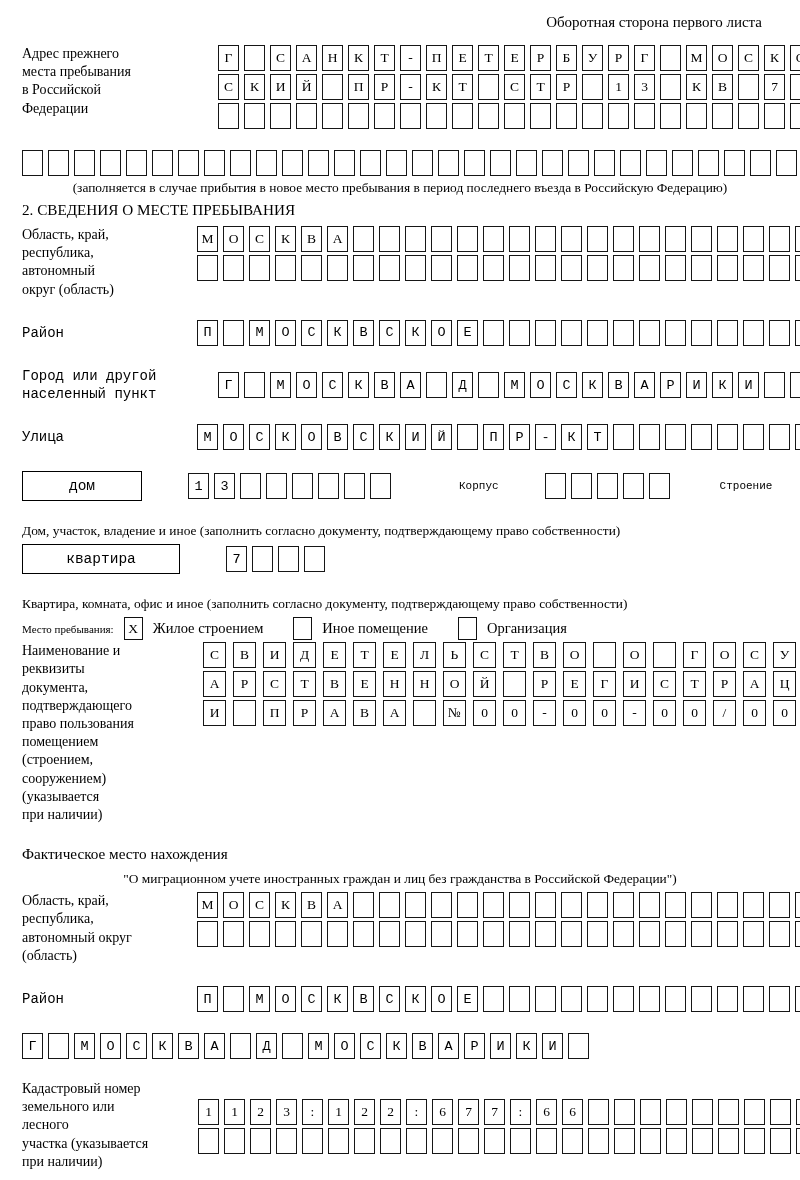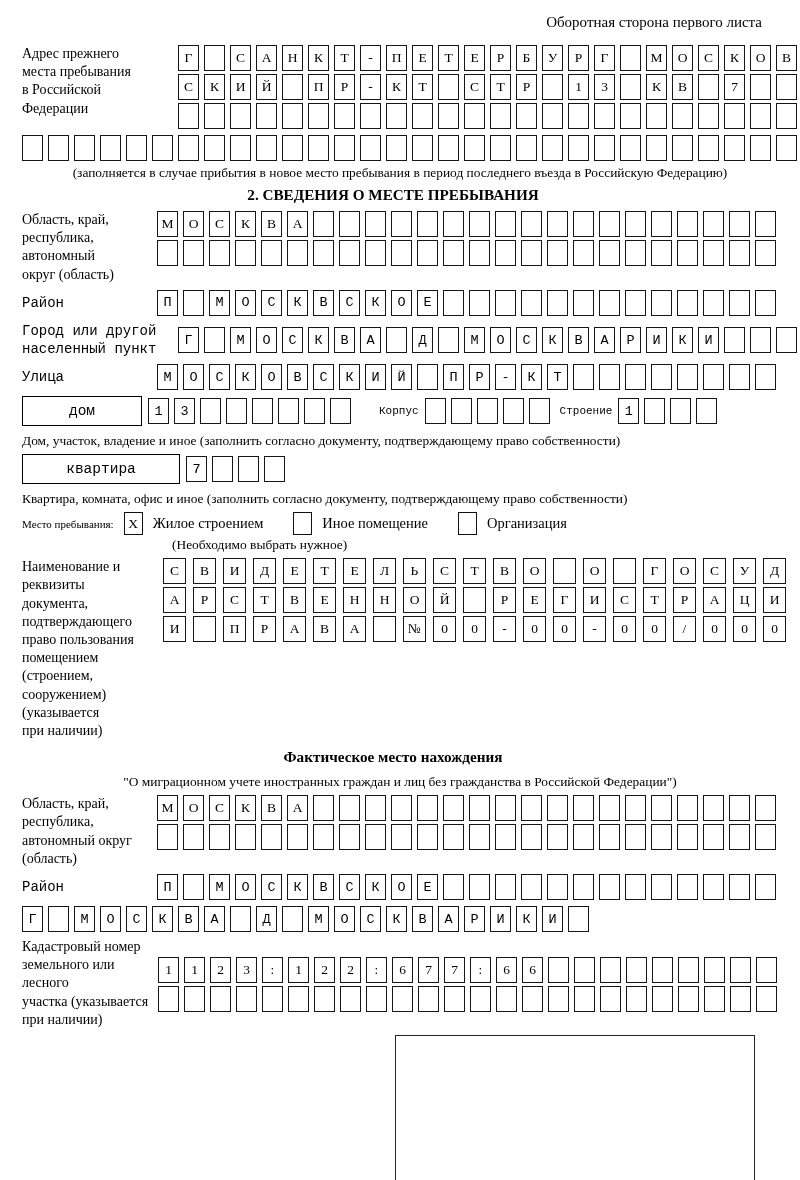--- a/index.html
+++ b/index.html
@@ -1,34 +1,34 @@
 <!DOCTYPE html>
 <html><head>
 <meta charset="utf-8">
 <style>
   html,body{margin:0;padding:0;background:#fff;}
   body{width:800px;height:1180px;overflow:hidden;color:#000;
        font-family:"Liberation Serif","DejaVu Serif",serif;}
   .page{box-sizing:border-box;width:800px;height:1180px;padding:14px 0 0 22px;}
   .note-right{font-size:15px;text-align:right;padding-right:38px;margin-bottom:14px;}
-  .frow{display:flex;align-items:flex-start;margin-bottom:6px;}
+  .frow{display:flex;align-items:flex-start;margin-bottom:21px;gap:40px;}
   .frow.vcenter{align-items:center;font-family:Liberation Mono, monospace;}
   .lbl{font-size:14px;line-height:18.2px;flex-shrink:0;}
   .lines{white-space:pre-line;}
   .w156{width:156px;}.w135{width:135px;}.w141{width:141px;}.w136{width:136px;}
   .rows{display:flex;flex-direction:column;gap:3px;}
   .cells{display:flex;gap:5px;}
   .cb{width:21px;height:26px;border:1.5px solid #161616;box-sizing:border-box;
       display:flex;align-items:center;justify-content:center;font-size:13.5px;
       flex-shrink:0;background:#fff;}
   .cells.wide{gap:7px;}
   .cells.wide .cb{width:23px;}
   .caption{font-size:13.4px;line-height:18px;margin:1px 0 4px;}
   .caption.center{text-align:center;width:756px;}
-  .h2{font-weight:bold;font-size:15.2px;text-align:center;width:742px;margin:4px 0 7px;}
+  .h2{font-weight:normal;font-size:15.2px;text-align:left;width:742px;margin:4px 0 7px;}
   .boxlabel{border:1.9px solid #000;height:30px;box-sizing:border-box;flex-shrink:0;
       display:flex;align-items:center;justify-content:center;font-size:14.5px;}
   .inline-lbl{font-size:11px;flex-shrink:0;}
   .chk{width:19px;height:23px;border:1.6px solid #111;box-sizing:border-box;flex-shrink:0;
       display:flex;align-items:center;justify-content:center;font-size:13.5px;}
   .optlbl{font-size:14.5px;margin:0 30px 0 10px;}
   .stay-row{display:flex;align-items:center;margin-bottom:2px;}
   .stay-note{font-size:13.4px;margin:0 0 5px 150px;}
   .cad-rows{margin-top:19px;}
   .stamp-box{width:358px;height:175px;border:1.6px solid #262626;margin:4px 0 5px 373px;}
@@ -360,21 +360,20 @@
     <div class="inline-lbl" style="margin-right:10px">Место пребывания:</div>
     <div class="stay-row" style="margin-bottom:0">
         <span class="chk">X</span>
         <span class="optlbl">Жилое строением</span>
         <span class="chk"></span>
         <span class="optlbl">Иное помещение</span>
         <span class="chk"></span>
         <span class="optlbl">Организация</span>
       </div>
   </div>
-  <div class="stay-note">(Необходимо выбрать нужное)</div>
 
   <div class="frow">
     <div class="lbl w141 lines">Наименование и реквизиты
 документа, подтверждающего
 право пользования
 помещением (строением,
 сооружением) (указывается
 при наличии)</div>
     <div class="rows">
       <div class="cells wide">

